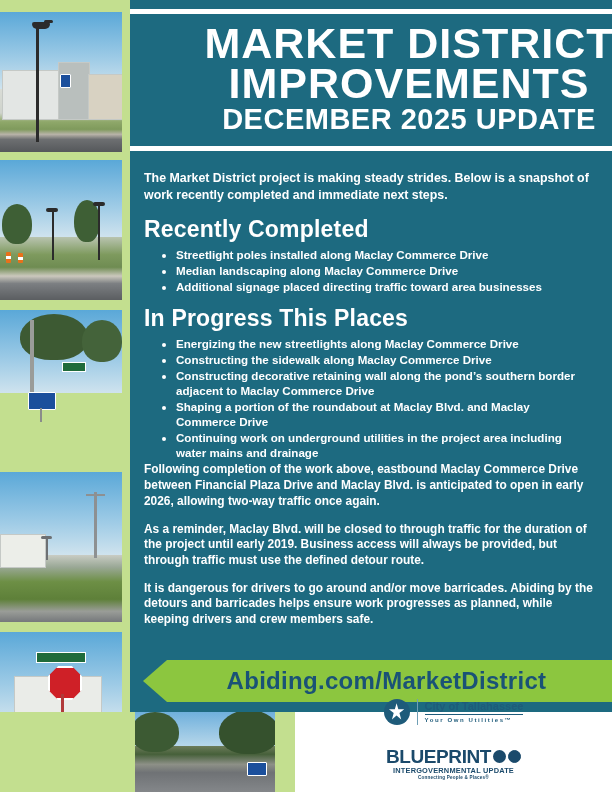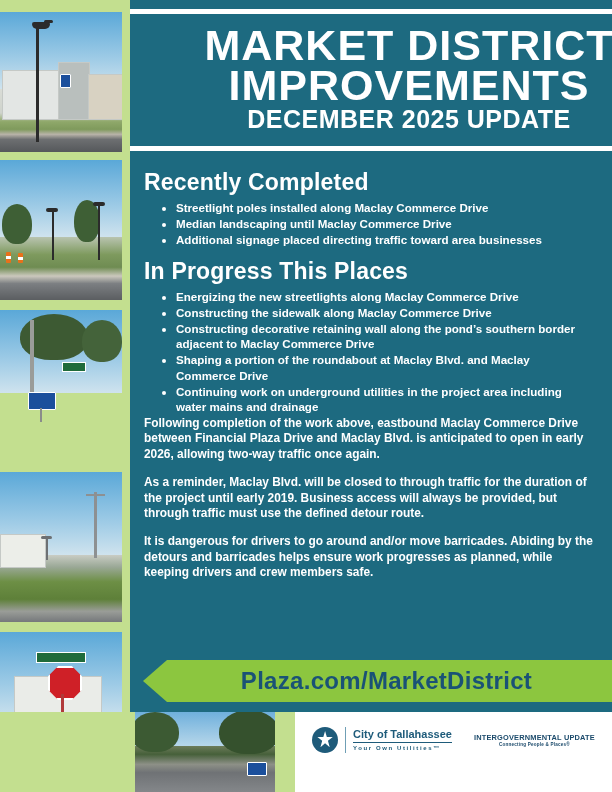--- a/index.html
+++ b/index.html
@@ -47,21 +47,21 @@
   .topband{position:absolute;left:0;top:0;width:100%;height:9px;background:#1d6a80;}
   .rule{position:absolute;left:0;width:100%;height:5px;background:#ffffff;}
   .rule-top{top:9px;}
   .rule-mid{top:146px;}
 
   .hero{position:absolute;left:0;top:14px;width:100%;height:132px;
     display:flex;flex-direction:column;align-items:center;justify-content:center;}
   .title{color:#ffffff;font-weight:bold;letter-spacing:1px;line-height:0.92;text-align:center;}
   .t1{font-size:43px;}
   .t2{font-size:43px;}
-  .sub{color:#ffffff;font-size:25px;font-weight:bold;letter-spacing:0.5px;margin-top:0;}
+  .sub{color:#ffffff;font-size:29px;font-weight:bold;letter-spacing:0.5px;margin-top:0;}
 
   .body{position:absolute;left:14px;top:158px;width:454px;color:#ffffff;}
   .intro{font-size:12.4px;font-weight:bold;line-height:1.33;}
   .h2{color:#ffffff;font-size:23px;font-weight:bold;margin:11px 0 4px 0;letter-spacing:0.2px;}
   ul{margin:0 12px 0 16px;padding:0 0 0 16px;}
   li{font-size:11.6px;font-weight:bold;line-height:1.30;margin-bottom:1px;}
   li::marker{font-size:12px;}
   .para{font-size:11.9px;font-weight:bold;line-height:1.32;margin-top:12px;}
   .para.first{margin-top:2px;}
 
@@ -70,21 +70,21 @@
     background:#8cc63f;
     clip-path:polygon(24px 0, 100% 0, 100% 100%, 24px 100%, 0 50%);
     display:flex;align-items:center;justify-content:center;}
   .urltext{color:#1a5276;font-size:24px;font-weight:bold;letter-spacing:0.3px;
     padding-left:18px;}
 
   
   .footerbg{position:absolute;left:0;top:712px;width:612px;height:80px;background:#c3df8f;}
   .footerwhite{position:absolute;left:295px;top:712px;width:317px;height:80px;background:#ffffff;}
   .logos{position:absolute;left:295px;top:712px;width:317px;height:56px;
-    display:flex;align-items:center;justify-content:center;gap:22px;}
+    display:flex;align-items:center;justify-content:center;gap:22px;flex-direction:column;}
   .cot{display:flex;align-items:center;gap:7px;}
   .cot-mark{width:26px;height:26px;border-radius:50%;background:#1e5b7a;position:relative;flex:none;}
   .cot-mark::before{content:"";position:absolute;left:5px;top:4px;width:16px;height:17px;
     background:#ffffff;
     clip-path:polygon(50% 0%,61% 35%,98% 35%,68% 57%,79% 95%,50% 72%,21% 95%,32% 57%,2% 35%,39% 35%);}
   .cot-bar{width:1px;height:26px;background:#6f9fb5;}
   .cot-txt{line-height:1.05;}
   .cot-l1{color:#1e5b7a;font-size:11px;font-weight:bold;border-bottom:1.2px solid #1e5b7a;padding-bottom:1px;}
   .cot-l2{color:#1e5b7a;font-size:6px;font-weight:bold;letter-spacing:1.6px;margin-top:2px;}
   .bp{line-height:1;text-align:center;position:relative;}
@@ -169,45 +169,46 @@
 
     <div class="hero">
       <div class="title t1">MARKET DISTRICT</div>
       <div class="title t2">IMPROVEMENTS</div>
       <div class="sub">DECEMBER 2025 UPDATE</div>
     </div>
 
     <div class="rule rule-mid"></div>
 
     <div class="body">
+      <p class="intro">The Market District project is making steady strides. Below is a snapshot of work recently completed and immediate next steps.</p>
 
       <h2 class="h2">Recently Completed</h2>
       <ul>
         <li>Streetlight poles installed along Maclay Commerce Drive</li>
-        <li>Median landscaping until Maclay Commerce Drive</li>
+        <li>Median landscaping along Maclay Commerce Drive</li>
         <li>Additional signage placed directing traffic toward area businesses</li>
       </ul>
 
       <h2 class="h2">In Progress This Places</h2>
       <ul>
         <li>Energizing the new streetlights along Maclay Commerce Drive</li>
         <li>Constructing the sidewalk along Maclay Commerce Drive</li>
         <li>Constructing decorative retaining wall along the pond’s southern border adjacent to Maclay Commerce Drive</li>
         <li>Shaping a portion of the roundabout at Maclay Blvd. and Maclay Commerce Drive</li>
         <li>Continuing work on underground utilities in the project area including water mains and drainage</li>
       </ul>
 
       <p class="para first">Following completion of the work above, eastbound Maclay Commerce Drive between Financial Plaza Drive and Maclay Blvd. is anticipated to open in early 2026, allowing two-way traffic once again.</p>
       <p class="para">As a reminder, Maclay Blvd. will be closed to through traffic for the duration of the project until early 2019. Business access will always be provided, but through traffic must use the defined detour route.</p>
       <p class="para">It is dangerous for drivers to go around and/or move barricades. Abiding by the detours and barricades helps ensure work progresses as planned, while keeping drivers and crew members safe.</p>
     </div>
   </div>
 
   <div class="urlbar">
-    <span class="urltext">Plaza.com/MarketDistrict</span>
+    <span class="urltext">Abiding.com/MarketDistrict</span>
   </div>
 
   <div class="footerbg"></div>
 
   <div class="photoWide">
     <div class="sky"></div>
     <div class="ground"></div>
     <div class="tree" style="left:-4px;top:0px;width:48px;height:40px;background:#3c5a33;"></div>
     <div class="tree" style="left:84px;top:-2px;width:60px;height:44px;background:#35512d;"></div>
     <div class="bluesign" style="left:112px;top:50px;width:18px;height:12px;"></div>
@@ -219,18 +220,23 @@
     <div class="cot">
       <div class="cot-mark"></div>
       <div class="cot-bar"></div>
       <div class="cot-txt">
         <div class="cot-l1">City of Tallahassee</div>
         <div class="cot-l2">Your Own Utilities™</div>
       </div>
     </div>
 
     <div class="bp">
+      <div class="bp-row">
+        <span class="bp-l1">BLUEPRINT</span>
+        <span class="bp-globe"></span>
+        <span class="bp-globe2"></span>
+      </div>
       <div class="bp-l2">INTERGOVERNMENTAL UPDATE</div>
       <div class="bp-l3">Connecting People &amp; Places®</div>
     </div>
   </div>
 
 </div>
 
 </body></html>

